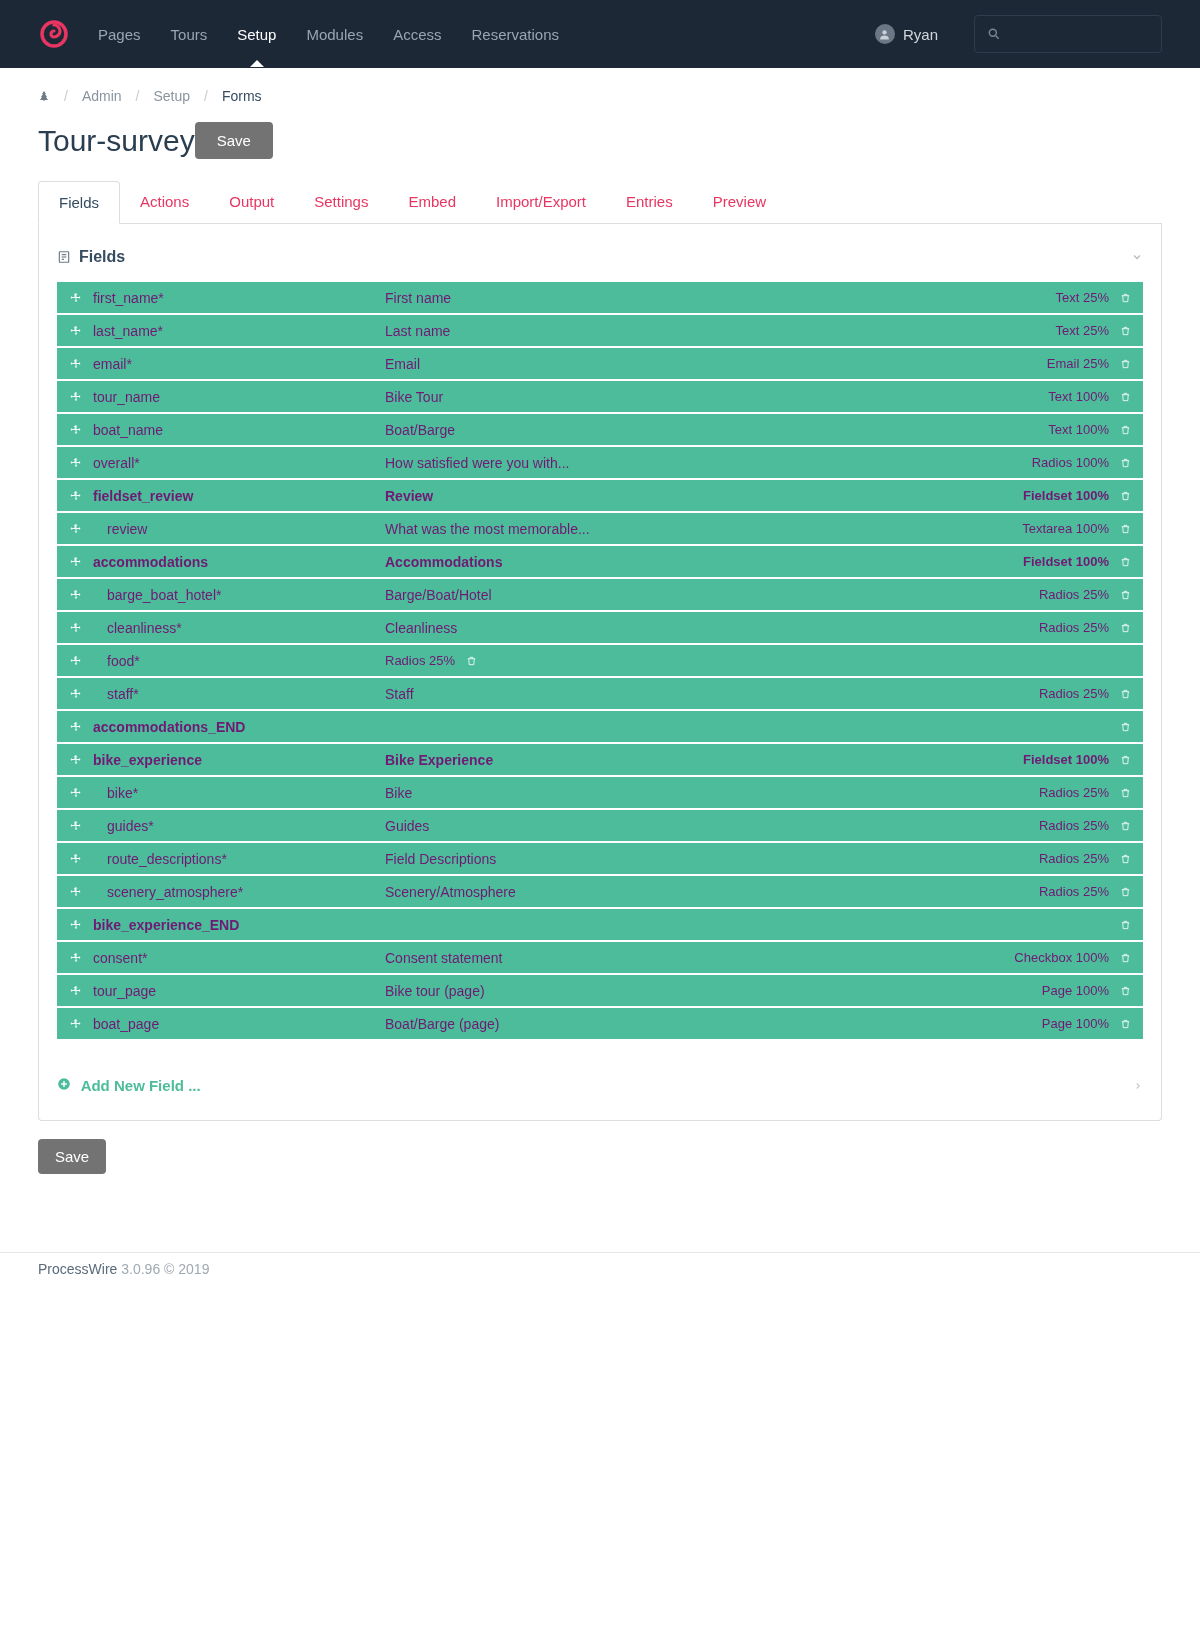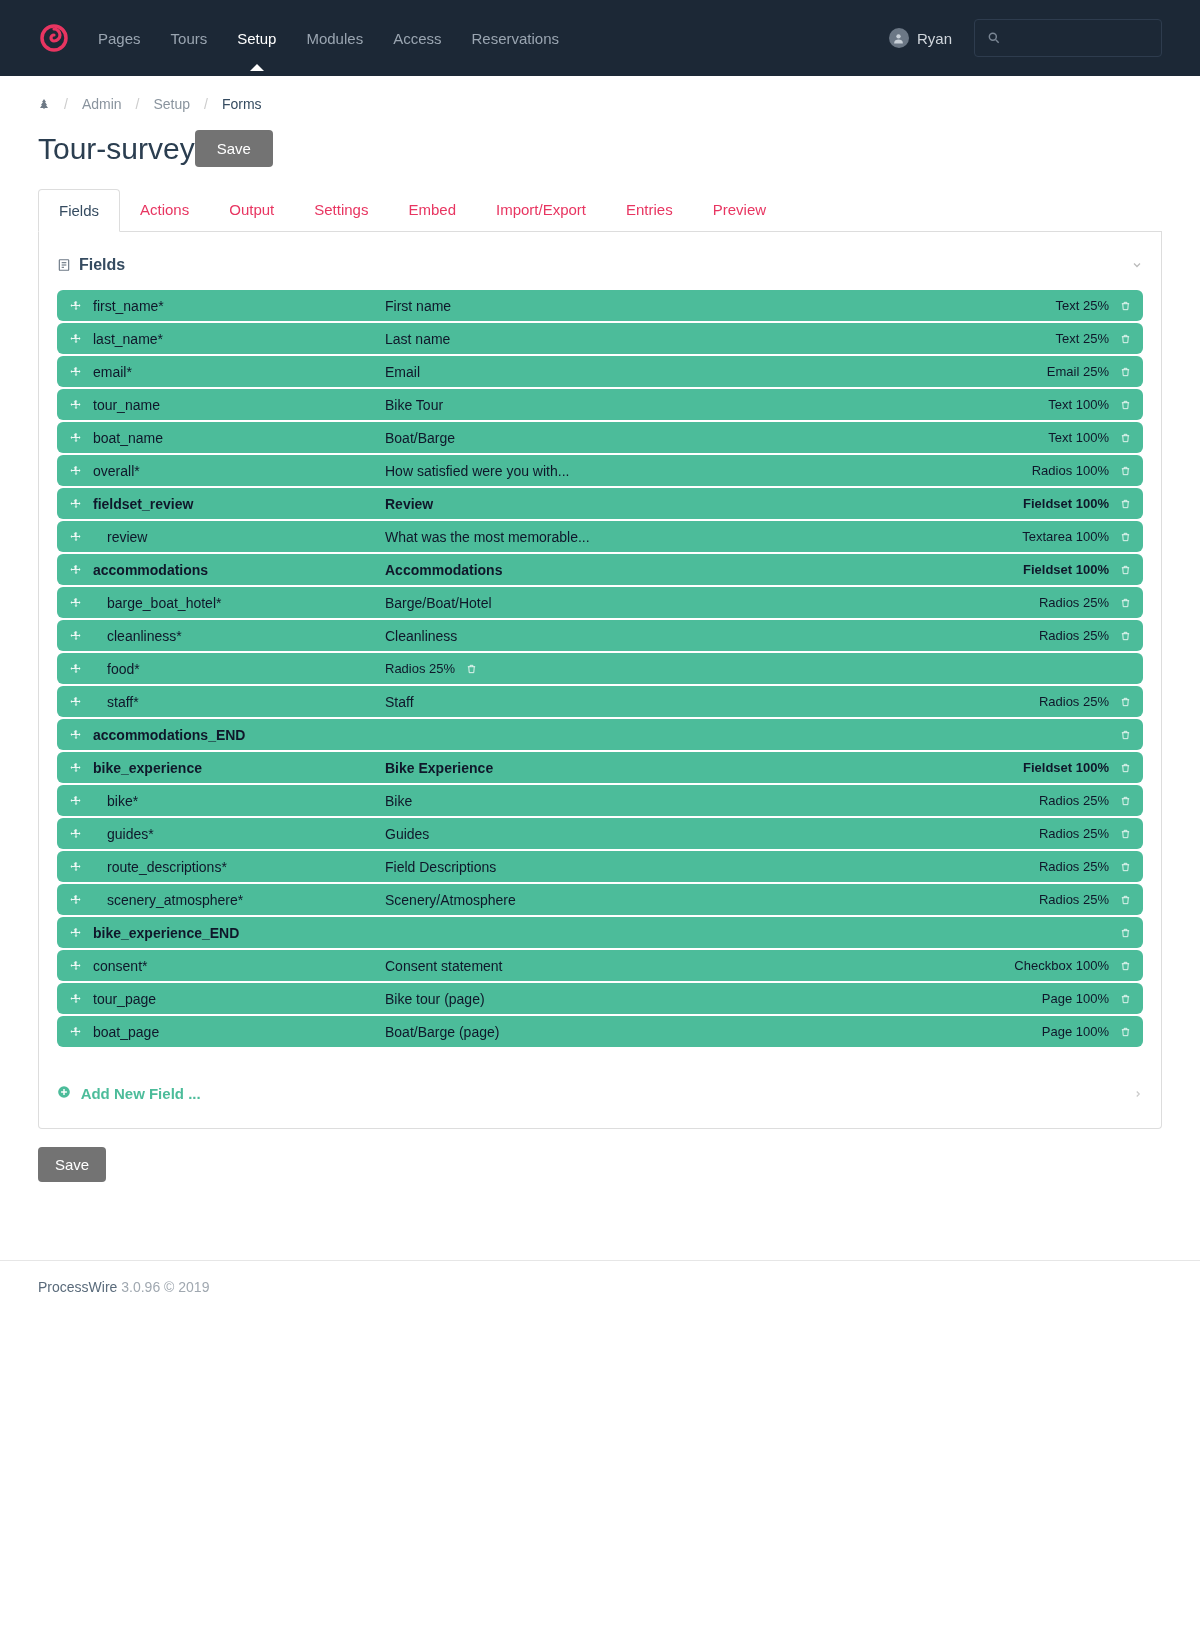--- a/index.html
+++ b/index.html
@@ -1,25 +1,25 @@
 <!DOCTYPE html>
 <html><head>
 <meta charset="utf-8">
 <style>
 * { margin: 0; padding: 0; box-sizing: border-box; }
 body { font-family: -apple-system, BlinkMacSystemFont, "Segoe UI", Helvetica, Arial, sans-serif; background: #fff; color: #354b60; font-size: 14px; }
 
 
-.topbar { background: #1c2836; height: 76px; display: flex; align-items: center; padding: 0 38px; gap: 22px; }
+.topbar { background: #1c2836; height: 68px; display: flex; align-items: center; padding: 0 38px; gap: 22px; }
 .logo-wrap { width: 32px; height: 32px; margin-right: 6px; }
 .nav { display: flex; gap: 30px; flex: 1; }
 .nav-item { color: #9aa5b1; font-size: 15px; cursor: pointer; position: relative; padding: 24px 0; }
 .nav-item.active { color: #fff; }
 .nav-item.active::after { content: ""; position: absolute; bottom: 0; left: 50%; margin-left: -7px; border-left: 7px solid transparent; border-right: 7px solid transparent; border-bottom: 7px solid #fff; }
-.user-area { display: flex; align-items: center; gap: 8px; color: #d0d6dc; font-size: 15px; margin-right: 0; }
+.user-area { display: flex; align-items: center; gap: 8px; color: #d0d6dc; font-size: 15px; margin-right: 14px; }
 .user-avatar { width: 20px; height: 20px; border-radius: 50%; background: #6b7785; display: flex; align-items: center; justify-content: center; }
 .searchbox { width: 188px; height: 38px; border: 1px solid #2e3c4e; border-radius: 4px; display: flex; align-items: center; padding: 0 12px; }
 .search-ico { color: #6b7785; }
 
 
 .content { padding: 20px 38px 30px; }
 .breadcrumb { display: flex; align-items: center; gap: 14px; color: #a0a8b0; font-size: 14px; margin-bottom: 18px; }
 .bc-sep { color: #ccc; }
 .bc-link { color: #8a949e; }
 .bc-current { color: #354b60; }
@@ -34,36 +34,36 @@
 .tab.active { color: #354b60; border: 1px solid #ddd; border-bottom: 1px solid #fff; border-radius: 4px 4px 0 0; margin-bottom: -1px; background: #fff; }
 
 
 .panel { border: 1px solid #ddd; border-top: none; border-radius: 0 0 4px 4px; padding: 18px 18px 22px; }
 .panel-section-header { display: flex; align-items: center; justify-content: space-between; padding: 6px 0 16px; color: #354b60; font-weight: 600; font-size: 16px; }
 .panel-section-header .left { display: flex; align-items: center; gap: 8px; }
 .chev { color: #bbb; }
 
 
 .fields-list { display: flex; flex-direction: column; gap: 2px; }
-.field-row { background: #4cbc9a; color: #0f172a; display: flex; align-items: center; height: 31px; padding: 0 10px; font-size: 14px; border-radius: 6px; }
+.field-row { background: #4cbc9a; color: #701a75; display: flex; align-items: center; height: 31px; padding: 0 10px; font-size: 14px; }
 .drag-handle { width: 18px; display: flex; align-items: center; justify-content: center; opacity: 0.9; cursor: move; }
 .fname { width: 300px; padding-left: 8px; }
 .fname.indented { padding-left: 22px; }
 .flabel { flex: 1; }
 .ftype { text-align: right; padding-right: 8px; font-size: 13px; }
 .trash { width: 16px; display: flex; align-items: center; justify-content: center; opacity: 0.9; cursor: pointer; }
 .bold { font-weight: 700; }
 
 
 .add-new { margin-top: 34px; display: flex; align-items: center; justify-content: space-between; color: #4cbc9a; font-size: 15px; font-weight: 600; cursor: pointer; padding: 4px 0; }
 .add-new .plus { display: inline-flex; align-items: center; justify-content: center; margin-right: 6px; }
 .add-new .chev-r { color: #ccc; }
 
 
-.footer { border-top: 1px solid #e6e6e6; padding: 18px 38px; color: #5a6b7b; font-size: 14px; margin-top: 48px; }
+.footer { border-top: 1px solid #e6e6e6; padding: 8px 38px; color: #5a6b7b; font-size: 14px; margin-top: 48px; }
 .footer .ver { color: #a0a8b0; }
 
 svg { display: block; }
 </style>
 </head>
 <body>
 
 <div class="topbar">
   <div class="logo-wrap">
     <svg viewBox="0 0 32 32" width="32" height="32">

